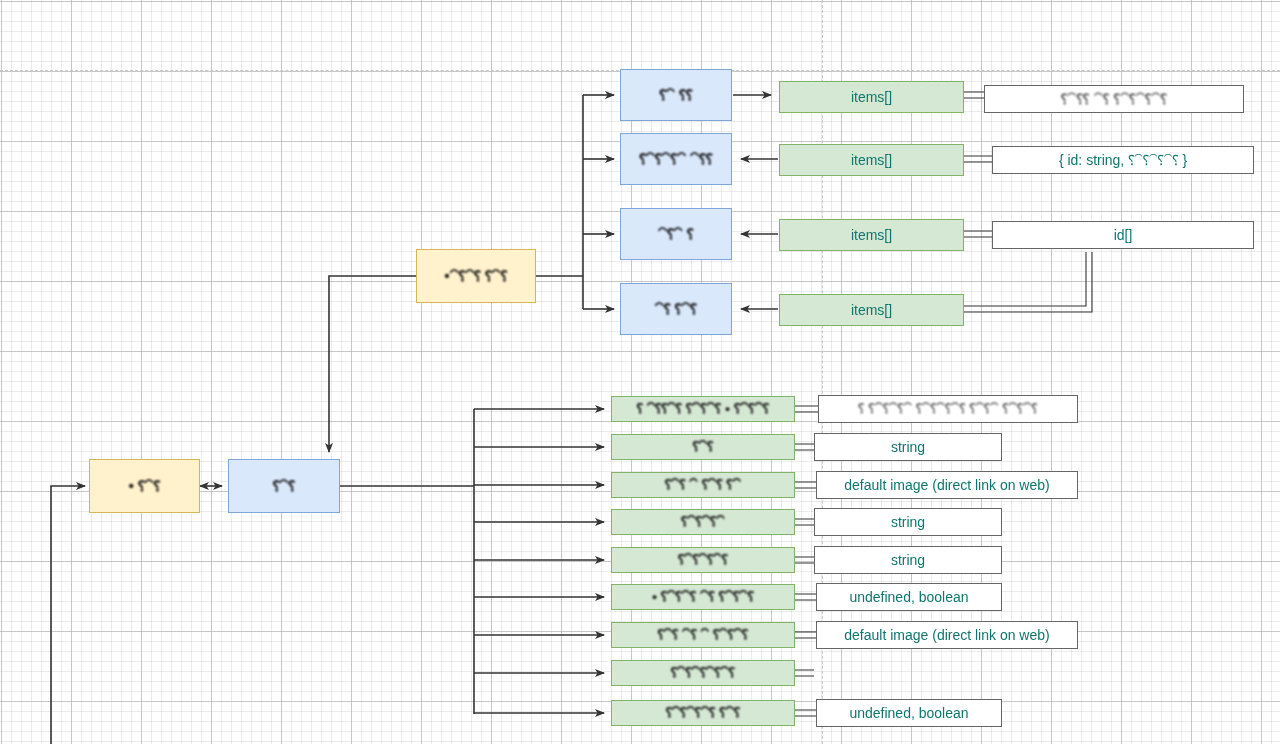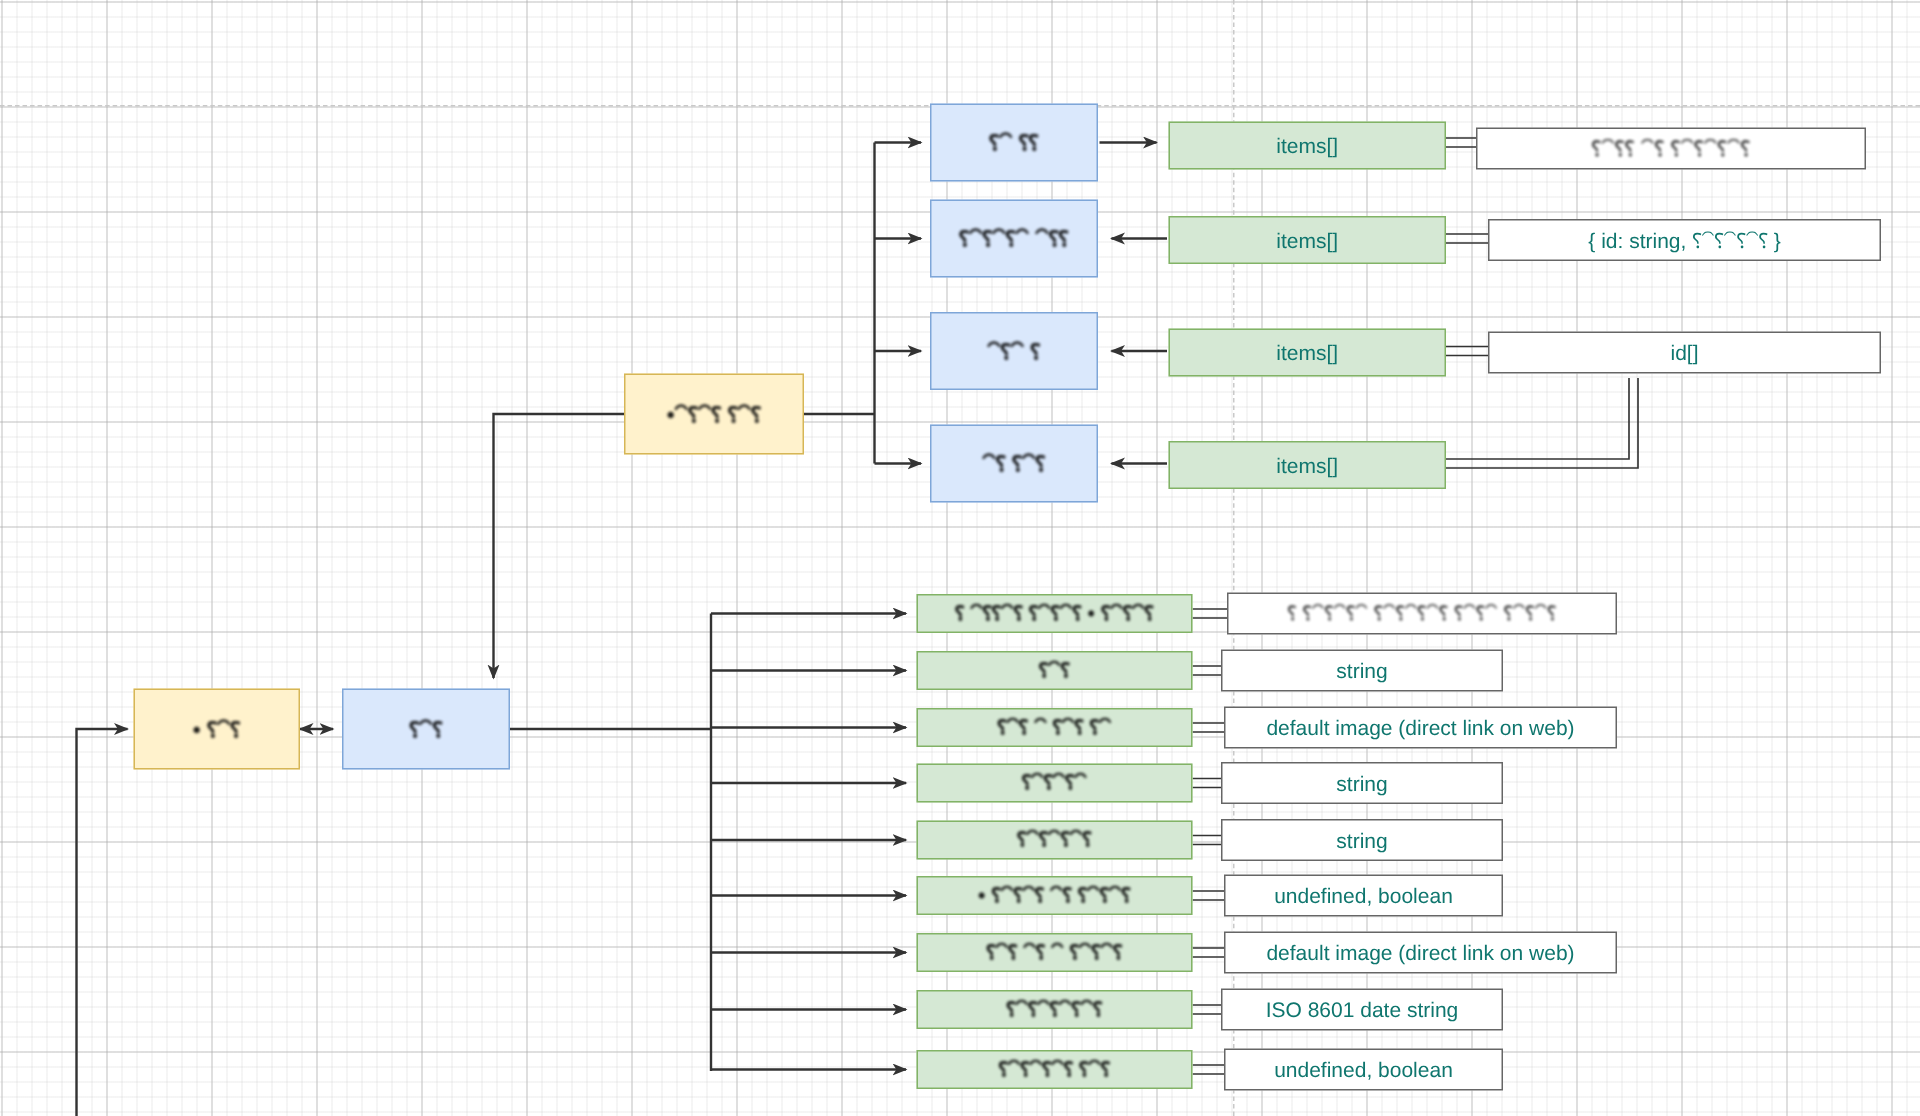--- a/index.html
+++ b/index.html
@@ -230,23 +230,20 @@
   <div class="node node-green" style="left:611px;top:622px;width:184px;height:26px;">
     <span class="redacted" style="font-size:13px;">⸮⁀⸮ ⁀⸮ ⁀ ⸮⁀⸮⁀⸮</span>
   </div>
   <div class="node node-white" style="left:816px;top:621px;width:262px;height:28px;">
     <span class="plain">default image (direct link on web)</span>
   </div>
 
   <div class="node node-green" style="left:611px;top:660px;width:184px;height:26px;">
     <span class="redacted" style="font-size:13px;">⸮⁀⸮⁀⸮⁀⸮⁀⸮</span>
   </div>
-  <div class="node node-white" style="left:814px;top:659px;width:188px;height:28px;">
-    <span class="plain">ISO 8601 date string</span>
-  </div>
 
   <div class="node node-green" style="left:611px;top:700px;width:184px;height:26px;">
     <span class="redacted" style="font-size:13px;">⸮⁀⸮⁀⸮⁀⸮ ⸮⁀⸮</span>
   </div>
   <div class="node node-white" style="left:816px;top:699px;width:186px;height:28px;">
     <span class="plain">undefined, boolean</span>
   </div>
 
 </div>
 

